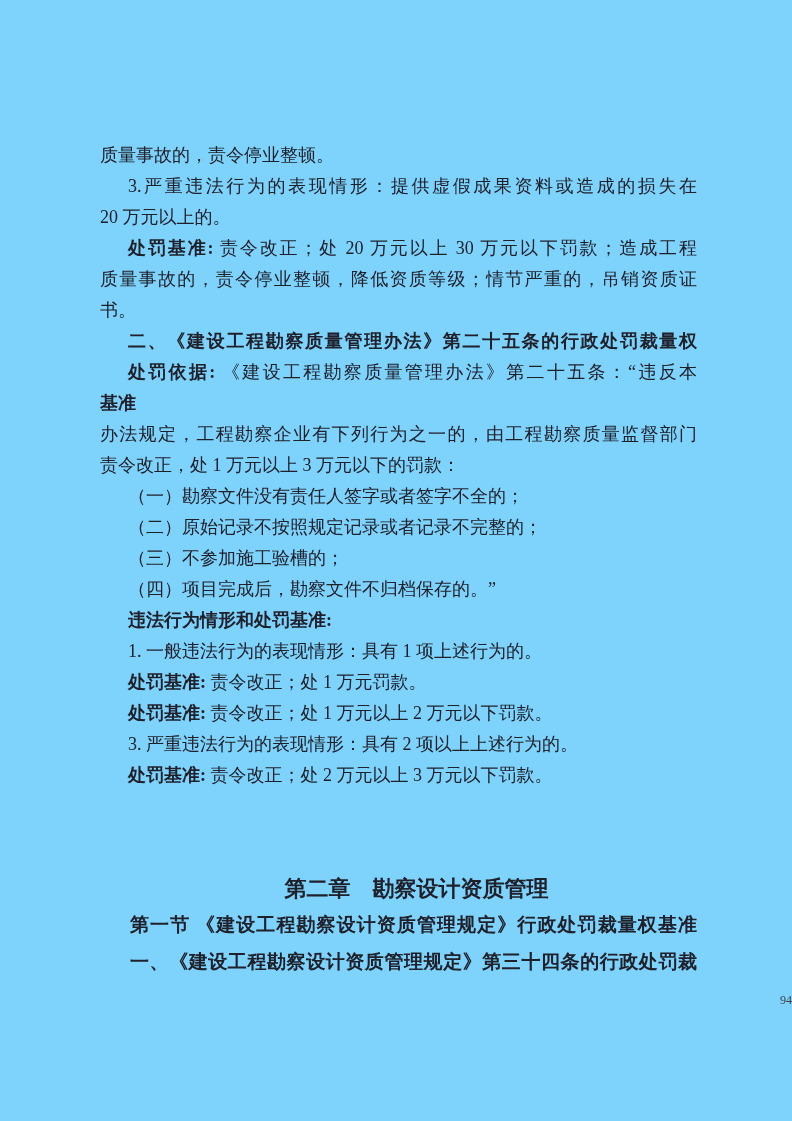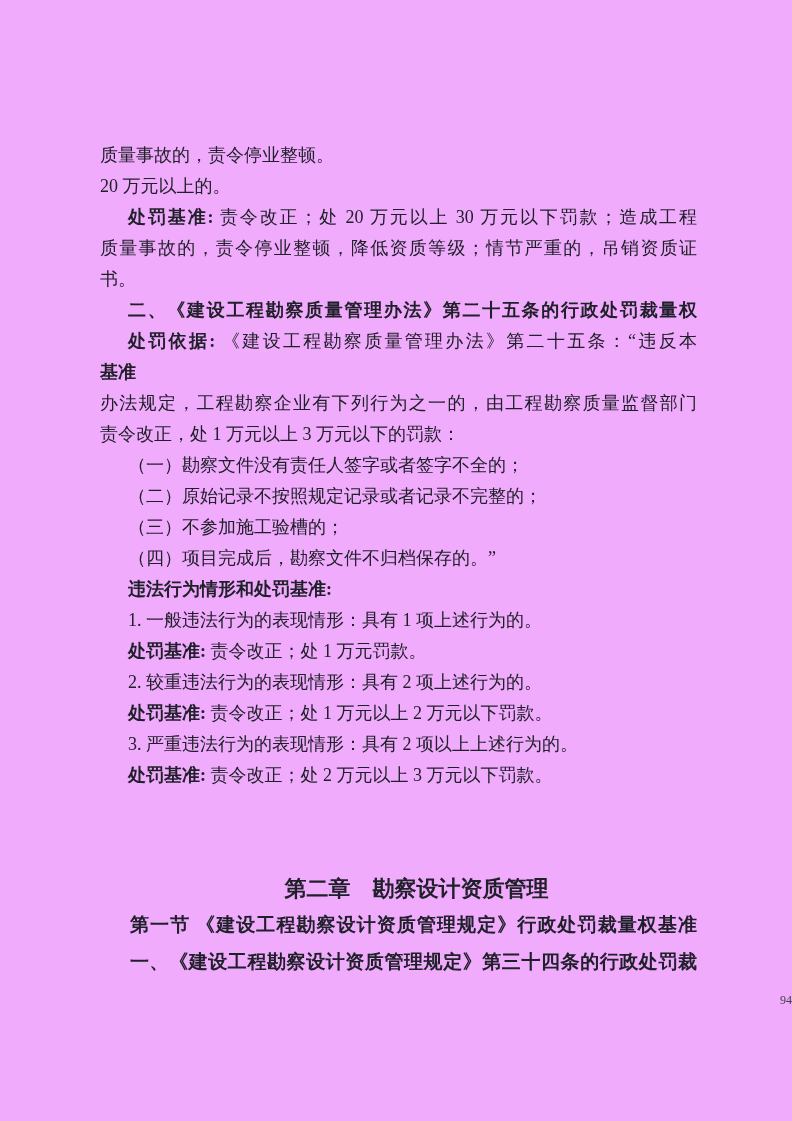--- a/index.html
+++ b/index.html
@@ -1,20 +1,20 @@
 <!DOCTYPE html>
 <html><head>
 <meta charset="utf-8">
 <style>
   html,body{margin:0;padding:0;background:#e8e8e8;}
   .page{
     position:relative;
     width:792px;height:1121px;
     margin:0 auto;
-    background:#f0abfc;
+    background:#7dd3fc;
     font-family:"Liberation Serif","DejaVu Serif",serif;
     color:#20202a;
     overflow:hidden;
   }
   .body-block{
     position:absolute;
     left:100px;top:140px;width:597px;
     font-size:18px;line-height:31px;
     text-align:left;
   }
@@ -43,37 +43,37 @@
     color:#3f3f4a;
   }
 </style>
 </head>
 <body>
 
 <div class="page">
 
   <div class="body-block">
     <div class="ln"><b></b><span>质量事故的，责令停业整顿。</span></div>
+    <div class="ln indent just"><b></b><span>3.严重违法行为的表现情形：提供虚假成果资料或造成的损失在</span></div>
     <div class="ln"><b></b><span>20 万元以上的。</span></div>
     <div class="ln indent just"><b>处罚基准:</b><span> 责令改正；处 20 万元以上 30 万元以下罚款；造成工程</span></div>
     <div class="ln just"><b></b><span>质量事故的，责令停业整顿，降低资质等级；情节严重的，吊销资质证</span></div>
     <div class="ln"><b></b><span>书。</span></div>
     <div class="ln indent just"><b>二、《建设工程勘察质量管理办法》第二十五条的行政处罚裁量权</b><span></span></div>
     <div class="ln indent just"><b>处罚依据:</b><span> 《建设工程勘察质量管理办法》第二十五条：“违反本</span></div>
     <div class="ln"><b>基准</b><span></span></div>
     <div class="ln just"><b></b><span>办法规定，工程勘察企业有下列行为之一的，由工程勘察质量监督部门</span></div>
     <div class="ln"><b></b><span>责令改正，处 1 万元以上 3 万元以下的罚款：</span></div>
     <div class="ln indent"><b></b><span>（一）勘察文件没有责任人签字或者签字不全的；</span></div>
     <div class="ln indent"><b></b><span>（二）原始记录不按照规定记录或者记录不完整的；</span></div>
     <div class="ln indent"><b></b><span>（三）不参加施工验槽的；</span></div>
     <div class="ln indent"><b></b><span>（四）项目完成后，勘察文件不归档保存的。”</span></div>
     <div class="ln indent"><b>违法行为情形和处罚基准:</b><span></span></div>
     <div class="ln indent"><b></b><span>1. 一般违法行为的表现情形：具有 1 项上述行为的。</span></div>
     <div class="ln indent"><b>处罚基准:</b><span> 责令改正；处 1 万元罚款。</span></div>
-    <div class="ln indent"><b></b><span>2. 较重违法行为的表现情形：具有 2 项上述行为的。</span></div>
     <div class="ln indent"><b>处罚基准:</b><span> 责令改正；处 1 万元以上 2 万元以下罚款。</span></div>
     <div class="ln indent"><b></b><span>3. 严重违法行为的表现情形：具有 2 项以上上述行为的。</span></div>
     <div class="ln indent"><b>处罚基准:</b><span> 责令改正；处 2 万元以上 3 万元以下罚款。</span></div>
   </div>
 
   <div class="chapter">第二章　勘察设计资质管理</div>
 
   <div class="bottom-block">
     <div class="section-line">第一节 《建设工程勘察设计资质管理规定》行政处罚裁量权基准</div>
     <div class="sub-line">一、《建设工程勘察设计资质管理规定》第三十四条的行政处罚裁</div>

